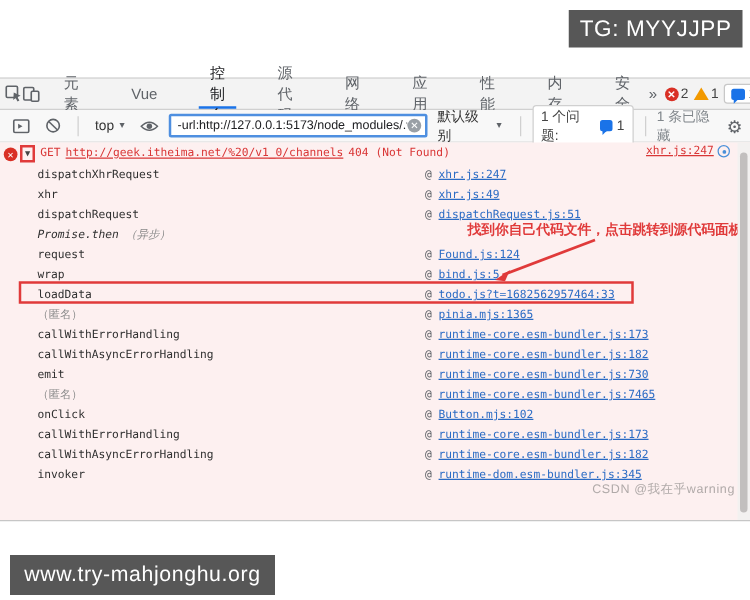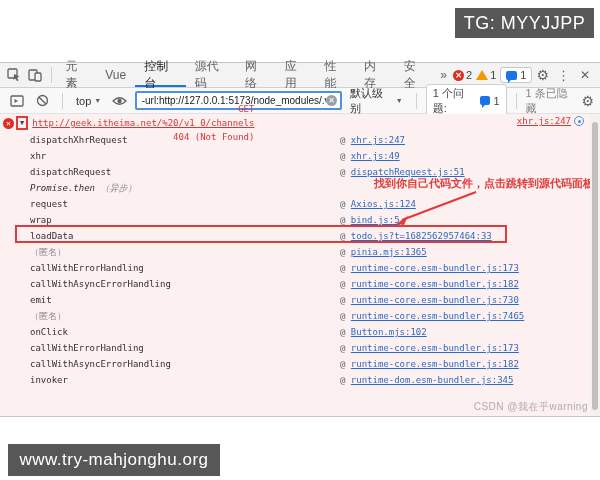--- a/index.html
+++ b/index.html
@@ -16,21 +16,21 @@
   
   .devtools { position:absolute; left:0; top:62px; width:600px; height:355px;
               border-top:1px solid #c6c6c6; border-bottom:1px solid #c6c6c6;
               display:flex; flex-direction:column; background:#fff; }
 
   
   .tabbar { height:25px; background:#f3f3f3; border-bottom:1px solid #d0d0d0;
             display:flex; align-items:center; padding:0 4px; font-size:12px; color:#5f6368; }
   .tbtn { width:22px; height:20px; display:flex; align-items:center; justify-content:center; }
   .vsep { width:1px; height:16px; background:#d0d0d0; margin:0 5px; }
-  .tabs { display:flex; height:100%; align-items:flex-start; }
+  .tabs { display:flex; height:100%; align-items:flex-start;gap:24px; }
   .tab { padding:0 9px; height:24px; display:flex; align-items:center; color:#5f6368; cursor:default; }
   .tab.active { color:#202124; border-bottom:2px solid #1a73e8; padding-top:2px; }
   .more-tabs { padding:0 6px; color:#5f6368; font-size:12px; }
   .badges { margin-left:auto; display:flex; align-items:center; gap:4px; }
   .err-badge,.warn-badge { display:flex; align-items:center; gap:2px; font-size:11px; color:#444; }
   .circ-err { width:11px; height:11px; border-radius:50%; background:#d93025; color:#fff;
               font-size:8px; line-height:11px; text-align:center; font-weight:bold; }
   .tri-warn { width:0; height:0; border-left:6px solid transparent; border-right:6px solid transparent;
               border-bottom:10px solid #f29900; position:relative; }
   .issue-box { display:flex; align-items:center; gap:3px; border:1px solid #c8c8c8; border-radius:3px;
@@ -59,21 +59,21 @@
 
   
   .console { flex:1; background:#fdf0f0; position:relative;
              font-family:"DejaVu Sans Mono", monospace; font-size:9px; color:#303030; }
   .erow { height:18px; display:flex; align-items:center; padding-left:3px; position:relative; color:#d93636; }
   .eicon { width:11px; height:11px; border-radius:50%; background:#d93025; color:#fff; font-size:8px;
            line-height:11px; text-align:center; flex:none; font-weight:bold; }
   .expander { margin:0 4px 0 2px; border:2px solid #e03a3a; padding:0 2px; height:14px;
               display:flex; align-items:center; }
   .expander .tri { font-size:7px; color:#444; }
-  .emsg { display:flex; gap:4px; align-items:flex-end; white-space:nowrap;flex-direction:column; }
+  .emsg { display:flex; gap:4px; align-items:center; white-space:nowrap; }
   .link-red { color:#d93636; text-decoration:underline; cursor:pointer; }
   .esrc { position:absolute; right:16px; top:2px; display:flex; align-items:center; gap:3px; }
   .ring { width:10px; height:10px; border:1.5px solid #4a90d9; border-radius:50%; position:relative; }
   .ring:after { content:""; position:absolute; left:2.5px; top:2.5px; width:3px; height:3px;
                 border-radius:50%; background:#4a90d9; }
 
   .srow { height:16px; line-height:16px; position:relative; padding-left:30px; white-space:nowrap; }
   .fn { color:#303030; }
   .fn.anon { color:#8a8a8a; }
   .fn.async { font-style:italic; }
@@ -86,21 +86,21 @@
   .hl-box { position:absolute; left:15px; top:111px; width:492px; height:18px;
             border:2px solid #e03a3a; pointer-events:none; }
   .annot { position:absolute; top:62px; right:6px; font-family:"Liberation Sans", sans-serif;
            font-size:11px; font-weight:bold; color:#e03a3a; }
   .arrow-svg { position:absolute; left:388px; top:74px; pointer-events:none; }
 
   
   .sbar { position:absolute; right:0; top:0; width:10px; height:100%; background:#f3f1f0; }
   .sthumb { position:absolute; left:2px; top:8px; width:6px; height:288px; background:#c2bfbe; border-radius:3px; }
 
-  .csdn-wm { position:absolute; right:12px; bottom:2px; font-family:"Liberation Sans", sans-serif;
+  .csdn-wm { position:absolute; right:12px; bottom:18px; font-family:"Liberation Sans", sans-serif;
              font-size:10px; color:rgba(150,146,144,.75); letter-spacing:.5px;margin-top:44px; }
 
   
   .icn { display:block; }
 </style>
 </head>
 <body>
 
 <div class="page">
 
@@ -214,21 +214,21 @@
           <span class="link-red">xhr.js:247</span>
           <span class="ring"></span>
         </span>
       </div>
 
       <div>
           <div class="srow"><span class="fn">dispatchXhrRequest</span><span class="loc"><span class="at">@ </span><span class="link">xhr.js:247</span></span></div>
           <div class="srow"><span class="fn">xhr</span><span class="loc"><span class="at">@ </span><span class="link">xhr.js:49</span></span></div>
           <div class="srow"><span class="fn">dispatchRequest</span><span class="loc"><span class="at">@ </span><span class="link">dispatchRequest.js:51</span></span></div>
           <div class="srow"><span class="fn async">Promise.then<span class="sfx"> （异步）</span></span></div>
-          <div class="srow"><span class="fn">request</span><span class="loc"><span class="at">@ </span><span class="link">Axios.js:124</span></span></div>
+          <div class="srow"><span class="fn">request</span><span class="loc"><span class="at">@ </span><span class="link">Found.js:124</span></span></div>
           <div class="srow"><span class="fn">wrap</span><span class="loc"><span class="at">@ </span><span class="link">bind.js:5</span></span></div>
           <div class="srow"><span class="fn">loadData</span><span class="loc"><span class="at">@ </span><span class="link">todo.js?t=1682562957464:33</span></span></div>
           <div class="srow"><span class="fn anon">（匿名）</span><span class="loc"><span class="at">@ </span><span class="link">pinia.mjs:1365</span></span></div>
           <div class="srow"><span class="fn">callWithErrorHandling</span><span class="loc"><span class="at">@ </span><span class="link">runtime-core.esm-bundler.js:173</span></span></div>
           <div class="srow"><span class="fn">callWithAsyncErrorHandling</span><span class="loc"><span class="at">@ </span><span class="link">runtime-core.esm-bundler.js:182</span></span></div>
           <div class="srow"><span class="fn">emit</span><span class="loc"><span class="at">@ </span><span class="link">runtime-core.esm-bundler.js:730</span></span></div>
           <div class="srow"><span class="fn anon">（匿名）</span><span class="loc"><span class="at">@ </span><span class="link">runtime-core.esm-bundler.js:7465</span></span></div>
           <div class="srow"><span class="fn">onClick</span><span class="loc"><span class="at">@ </span><span class="link">Button.mjs:102</span></span></div>
           <div class="srow"><span class="fn">callWithErrorHandling</span><span class="loc"><span class="at">@ </span><span class="link">runtime-core.esm-bundler.js:173</span></span></div>
           <div class="srow"><span class="fn">callWithAsyncErrorHandling</span><span class="loc"><span class="at">@ </span><span class="link">runtime-core.esm-bundler.js:182</span></span></div>

